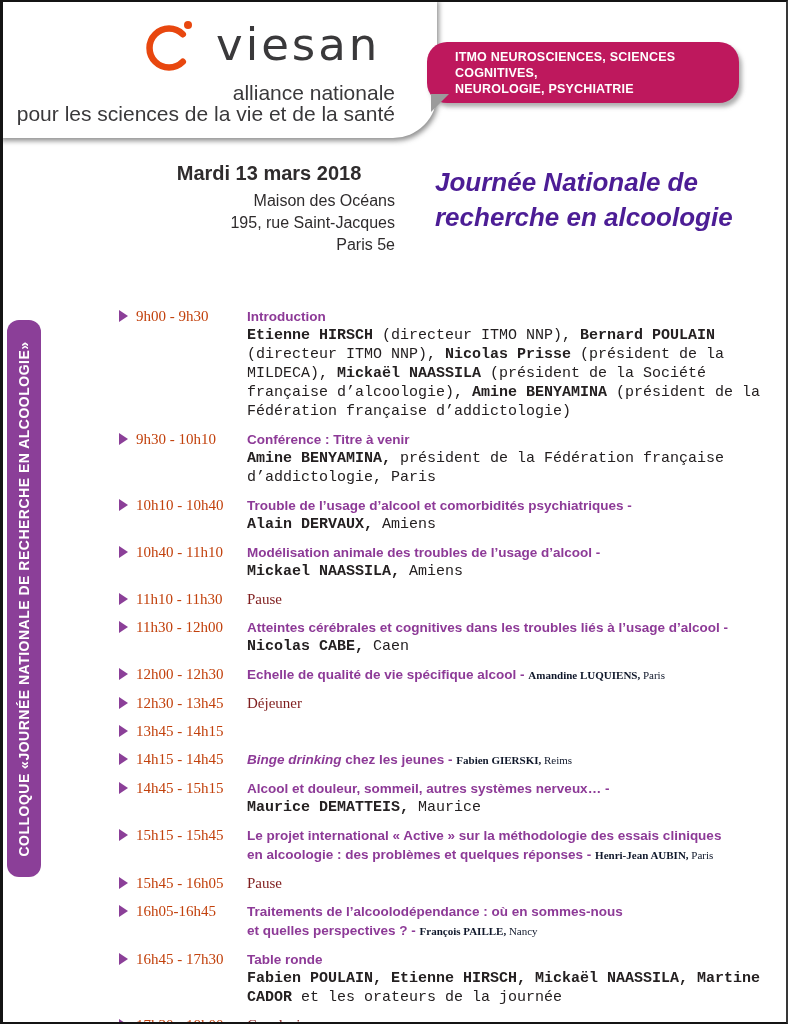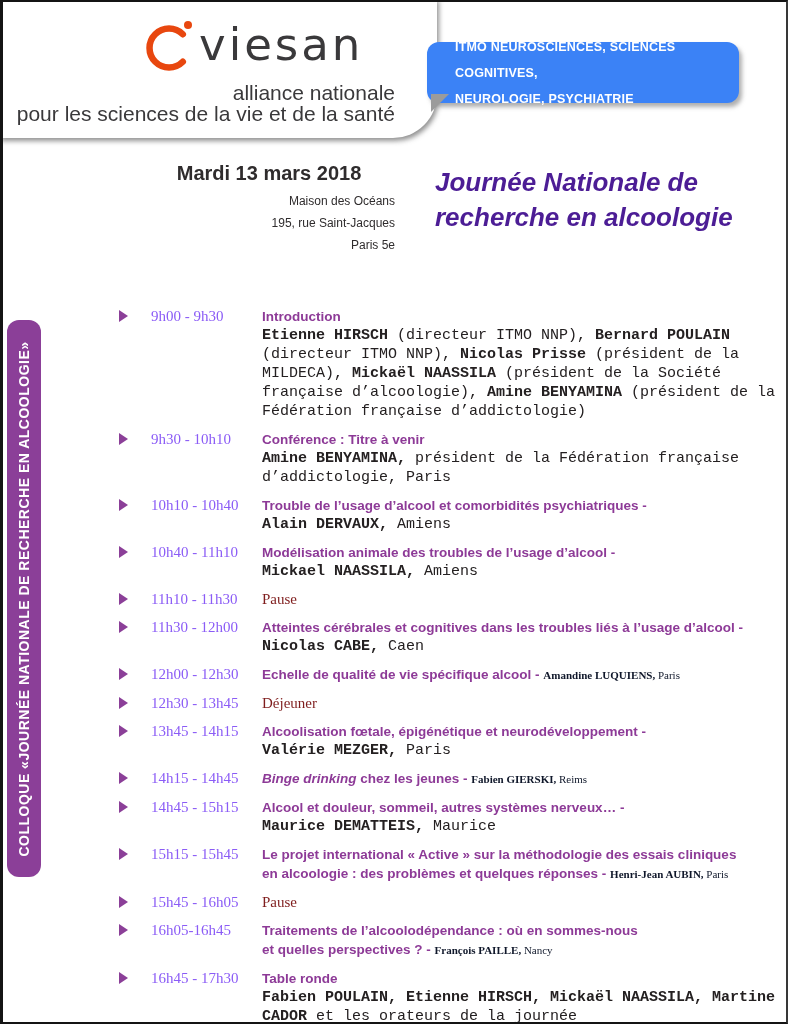--- a/index.html
+++ b/index.html
@@ -9,53 +9,53 @@
     font-family:"Liberation Sans",sans-serif;
   }
   
   .header-card{
     position:absolute;top:-4px;left:-4px;width:438px;height:140px;background:#fff;
     border-bottom-right-radius:44px;box-shadow:2px 3px 5px rgba(55,55,55,.55);z-index:1;
   }
   .logo-row{position:absolute;top:14px;left:140px;z-index:3;display:flex;align-items:center;}
   .logo-rest{
     font-family:"DejaVu Sans",sans-serif;font-size:45px;color:#3a393b;letter-spacing:3px;
-    line-height:58px;margin-left:2px;
+    line-height:58px;margin-left:19px;
   }
   .tagline{position:absolute;top:80px;left:0;width:392px;z-index:3;text-align:right;
     color:#3a393b;font-size:21px;line-height:21px;}
   .badge{
-    position:absolute;top:40px;left:424px;width:312px;height:61px;z-index:2;border-radius:12px;
-    background:#3b82f6;color:#fff;display:flex;flex-direction:column;justify-content:center;
+    position:absolute;top:40px;left:424px;width:312px;height:61px;z-index:2;border-radius:20px;
+    background:#be185d;color:#fff;display:flex;flex-direction:column;justify-content:center;
     padding-left:28px;box-sizing:border-box;box-shadow:3px 4px 4px rgba(110,110,110,.55);
-    font-weight:bold;font-size:12.5px;line-height:26px;letter-spacing:.2px;
+    font-weight:bold;font-size:12.5px;line-height:16px;letter-spacing:.2px;
   }
   .badge::before{
     content:'';position:absolute;left:4px;bottom:-9px;width:0;height:0;
     border:9px solid transparent;border-top-color:#9b9b9b;border-left-color:#9b9b9b;z-index:-1;
   }
   
   .event-date{position:absolute;top:160px;left:140px;width:252px;text-align:right;color:#2f2c2d;}
   .event-date .date{font-size:20px;font-weight:bold;margin-bottom:5px;text-align:center;}
-  .event-date .line{font-size:12px;line-height:22px;}
+  .event-date .line{font-size:16px;line-height:22px;}
   .event-title{position:absolute;top:163px;left:432px;font-size:26px;line-height:35px;
     font-weight:bold;color:#4c1d95;font-style:italic;}
   
   .sidebar{position:absolute;left:4px;top:318px;width:34px;height:557px;background:#8b3f98;border-radius:12px;}
   .sidebar-label{
     position:absolute;top:50%;left:50%;transform:translate(-50%,-50%) rotate(-90deg);
     white-space:nowrap;color:#fff;font-weight:bold;font-size:14px;letter-spacing:.5px;
   }
   
   .agenda{position:absolute;top:305px;left:116px;width:664px;}
   .row{display:flex;align-items:flex-start;margin-bottom:9px;}
   .bullet{width:0;height:0;margin-top:3px;flex:none;
     border-left:9px solid #8b3f98;border-top:6px solid transparent;border-bottom:6px solid transparent;}
-  .time{flex:none;margin-left:23px;width:111px;font-family:"Liberation Serif",serif;
-    font-size:15px;line-height:19px;color:#8b5cf6;}
+  .time{flex:none;margin-left:8px;width:111px;font-family:"Liberation Serif",serif;
+    font-size:15px;line-height:19px;color:#c2410c;}
   .content{flex:1;max-width:533px;}
   .title{font-weight:bold;font-size:13.5px;line-height:19px;color:#8d3a97;}
   .title .it{font-style:italic;}
   .title .sp{font-family:"Liberation Serif",serif;font-weight:normal;font-size:11px;color:#0f172a;}
   .title .sp.b{font-weight:bold;}
   .speaker{font-family:Liberation Mono, monospace;font-size:15px;line-height:19px;color:#242021;}
   .speaker .b{font-weight:bold;}
   .plain{font-family:"Liberation Serif",serif;font-size:15px;line-height:19px;color:#7f1d1d;}
 </style>
 </head>
@@ -157,24 +157,20 @@
       <div class="row">
         <span class="bullet"></span>
         <span class="time">12h30 - 13h45</span>
         <div class="content">
           <div class="plain">Déjeuner</div>
         </div>
       </div>
       <div class="row">
         <span class="bullet"></span>
         <span class="time">13h45 - 14h15</span>
-        <div class="content">
-          <div class="title"><span>Alcoolisation fœtale, épigénétique et neurodéveloppement -</span></div>
-          <div class="speaker"><span class=" b">Valérie MEZGER,</span><span> Paris</span></div>
-        </div>
       </div>
       <div class="row">
         <span class="bullet"></span>
         <span class="time">14h15 - 14h45</span>
         <div class="content">
           <div class="title"><span class=" it">Binge drinking</span><span> chez les jeunes - </span><span class="sp b">Fabien GIERSKI,</span><span class="sp"> Reims</span></div>
         </div>
       </div>
       <div class="row">
         <span class="bullet"></span>

